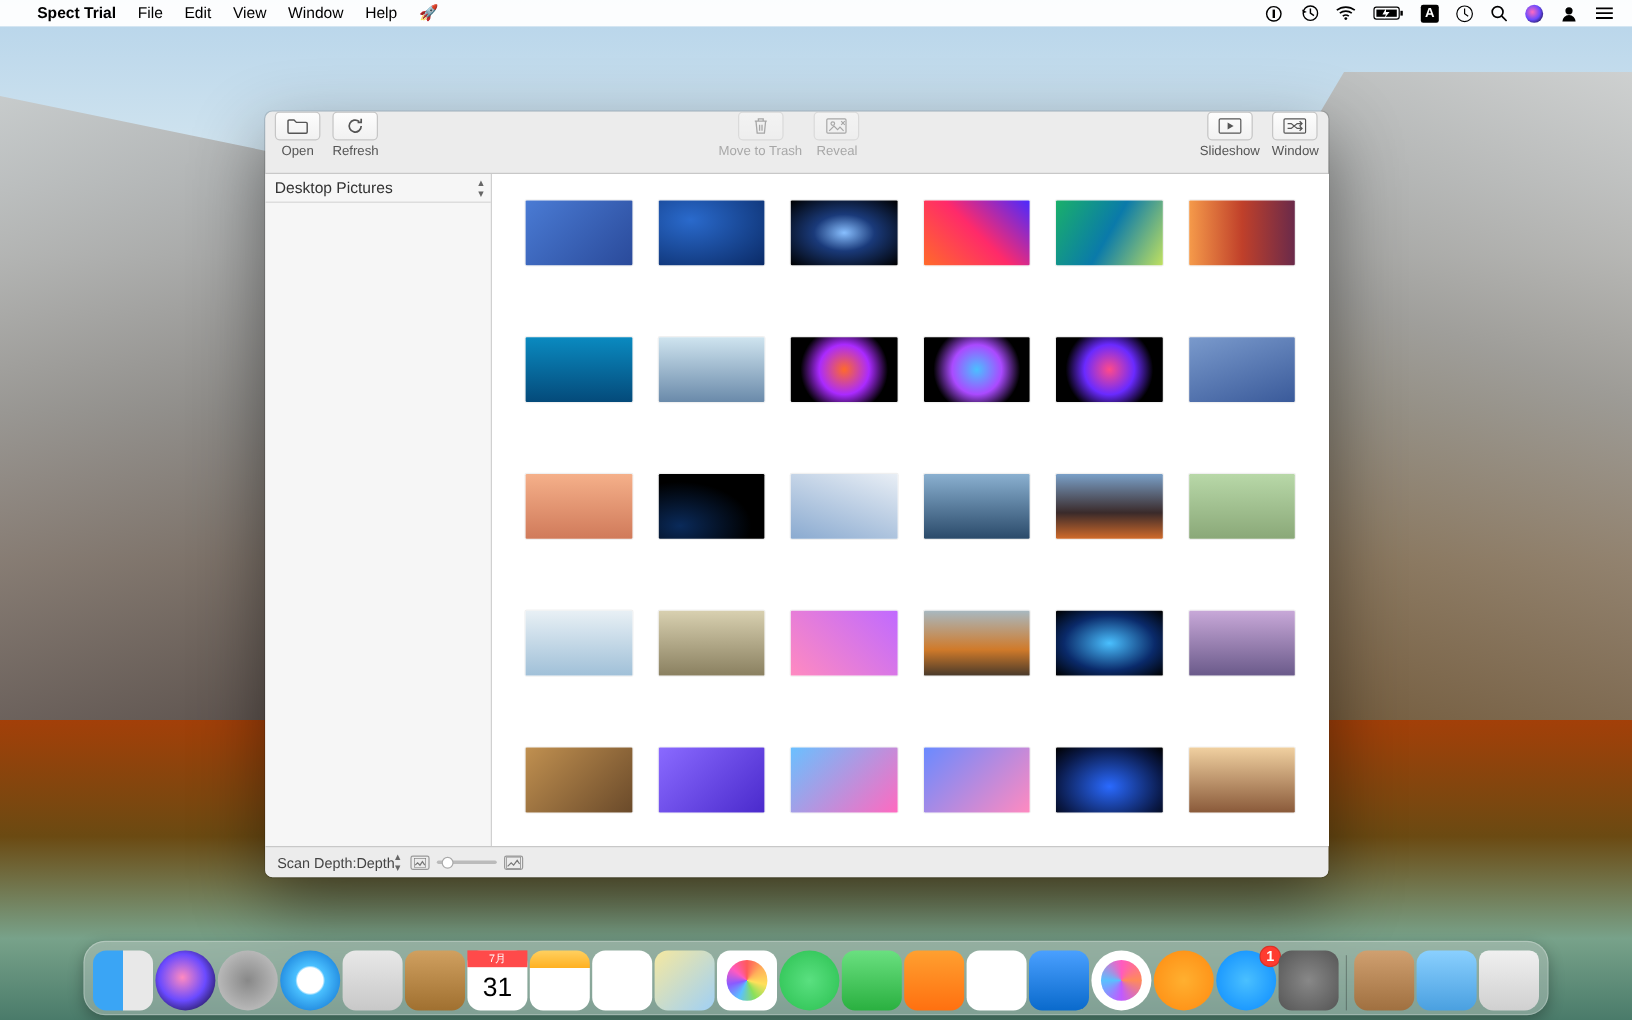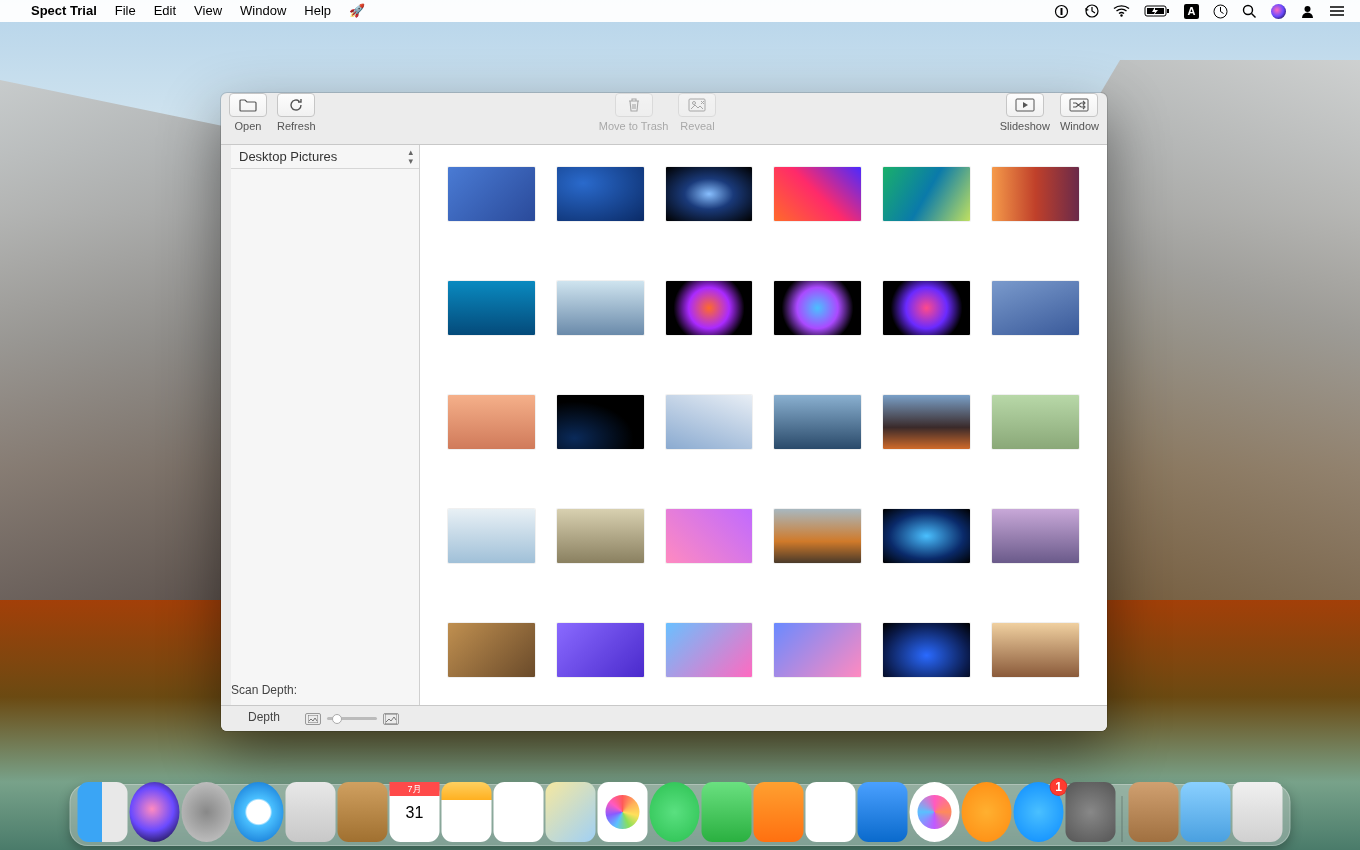--- a/index.html
+++ b/index.html
@@ -32,46 +32,46 @@
 .tl.y{background:#ffbd2e;border:1px solid #e0a022;}
 .tl.g{background:#28c940;border:1px solid #1aab2b;}
 
 .toolbar{height:52px;display:flex;align-items:flex-start;padding:0 8px;border-bottom:1px solid #c8c8c8;}
 .tbtn{display:flex;flex-direction:column;align-items:center;font-size:11px;color:#555;gap:3px;}
 .tbtn.disabled{opacity:.45;}
 .tbtn .ic{width:38px;height:24px;border:1px solid #c6c6c6;border-radius:4px;background:linear-gradient(#fdfdfd,#f1f1f1);display:flex;align-items:center;justify-content:center;}
 .tbtn+.tbtn{margin-left:10px;}
 .tspacer{flex:1;}
 
-.body{flex:1;display:flex;min-height:0;padding-left:10px;}
+.body{flex:1;display:flex;min-height:0;}
 .sidebar{width:189px;background:#f6f6f6;border-right:1px solid #d0d0d0;display:flex;flex-direction:column;}
 .src-sel{height:24px;border-bottom:1px solid #d6d6d6;display:flex;align-items:center;padding:0 8px;font-size:13px;color:#333;position:relative;}
 .src-sel .chev{position:absolute;right:6px;top:3px;font-size:9px;color:#666;line-height:9px;}
 .sidelist{padding:6px 0;}
 .srow{display:flex;align-items:center;gap:6px;padding:2px 10px 2px 18px;font-size:13px;color:#222;}
 .fldr{width:16px;height:12px;border-radius:2px;background:linear-gradient(#6ec5f5,#3aa9e8);position:relative;}
 .fldr:before{content:"";position:absolute;top:-3px;left:0;width:6px;height:3px;border-radius:1px 1px 0 0;background:#6ec5f5;}
 
 .grid{flex:1;background:#fff;overflow:auto;padding:22px 28px;}
 .grow{display:flex;gap:22px;margin-bottom:60px;}
 .thumb{width:96px;height:54px;border-radius:1px;box-shadow:0 0 0 1px rgba(0,0,0,.06);}
 
 .statusbar{height:26px;border-top:1px solid #c8c8c8;background:#ececec;display:flex;align-items:center;font-size:12px;color:#444;padding:0 10px;gap:8px;}
 .statusbar .mid{flex:1;text-align:center;}
-.sel{display:flex;align-items:center;gap:13px;flex-direction:column;}
+.sel{display:flex;align-items:center;gap:0;}
 .sel .chev{font-size:9px;color:#666;line-height:9px;}
 .zoom{display:flex;align-items:center;gap:6px;}
 .zoom .ic{width:16px;height:12px;border:1px solid #999;border-radius:2px;display:flex;align-items:center;justify-content:center;}
 .zoom input[type=range]{width:50px;}
 input[type=range]{-webkit-appearance:none;height:3px;background:#bbb;border-radius:2px;}
 input[type=range]::-webkit-slider-thumb{-webkit-appearance:none;width:10px;height:10px;border-radius:50%;background:#fff;border:1px solid #aaa;}
 
 
 .dock{position:absolute;left:50%;bottom:4px;transform:translateX(-50%);height:62px;padding:4px 8px;display:flex;align-items:flex-end;gap:2px;background:rgba(220,220,220,.35);border-radius:18px;backdrop-filter:blur(10px);box-shadow:0 0 0 1px rgba(255,255,255,.25) inset,0 4px 12px rgba(0,0,0,.3);}
-.dicon{width:50px;height:60px;border-radius:11px;position:relative;}
+.dicon{width:50px;height:50px;border-radius:11px;position:relative;}
 .dicon .badge{position:absolute;top:-4px;right:-4px;min-width:18px;height:18px;border-radius:9px;background:#ff3b30;color:#fff;font-size:12px;font-weight:600;display:flex;align-items:center;justify-content:center;border:1px solid rgba(0,0,0,.15);}
 .dsep{width:1px;height:46px;background:rgba(0,0,0,.25);margin:0 4px;}
 </style>
 </head>
 <body>
 
 <div class="desktop">
   <div class="mountain-l"></div>
   <div class="mountain-r"></div>
 </div>
@@ -281,21 +281,21 @@
 
 <div class="dock">
   <div class="dicon" style="background:linear-gradient(90deg,#3aa5f5 50%,#e8e8e8 50%);"></div>
   <div class="dicon" style="background:radial-gradient(circle at 45% 45%,#ff8ac0,#6a4aff,#000);border-radius:50%;"></div>
   <div class="dicon" style="background:radial-gradient(circle,#888,#ccc);border-radius:50%;"></div>
   <div class="dicon" style="background:radial-gradient(circle,#fff 30%,#4ac0ff 35%,#0a6acc);border-radius:50%;"></div>
   <div class="dicon" style="background:linear-gradient(#e8e8e8,#c8c8c8);"></div>
   <div class="dicon" style="background:linear-gradient(#d0a060,#a07030);"></div>
   <div class="dicon" style="background:#fff;display:flex;flex-direction:column;">
       <div style="height:14px;background:#ff4a4a;font-size:9px;color:#fff;text-align:center;line-height:14px;">7月</div>
-      <div style="flex:1;font-size:16px;font-weight:300;text-align:center;line-height:34px;">31</div>
+      <div style="flex:1;font-size:22px;font-weight:300;text-align:center;line-height:34px;">31</div>
     </div>
   <div class="dicon" style="background:linear-gradient(#ffd060,#ffb020 30%,#fff 30%);"></div>
   <div class="dicon" style="background:#fff;"></div>
   <div class="dicon" style="background:linear-gradient(135deg,#f5e8a0,#a0d0f5);"></div>
   <div class="dicon" style="background:#fff;display:flex;align-items:center;justify-content:center;">
       <div style="width:34px;height:34px;border-radius:50%;background:conic-gradient(#ff5a5a,#ffb05a,#ffe05a,#8ae05a,#5ac0ff,#8a5aff,#ff5ac0,#ff5a5a);"></div>
     </div>
   <div class="dicon" style="background:radial-gradient(circle,#5ae080,#2ac050);border-radius:50%;"></div>
   <div class="dicon" style="background:linear-gradient(#6ae080,#2ab040);"></div>
   <div class="dicon" style="background:linear-gradient(#ffa030,#ff7010);"></div>

